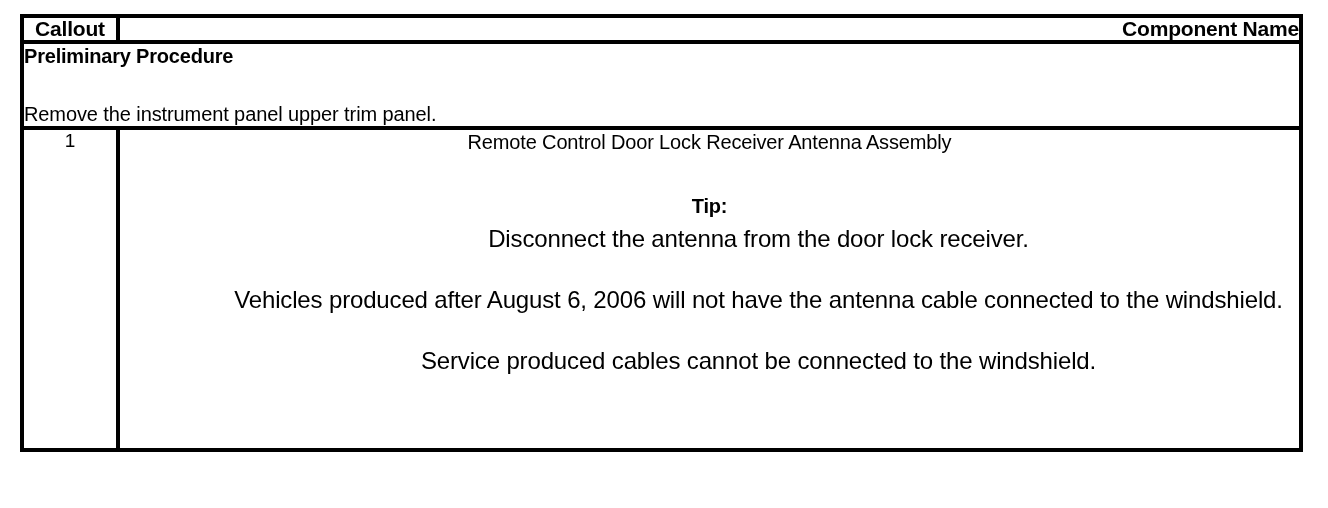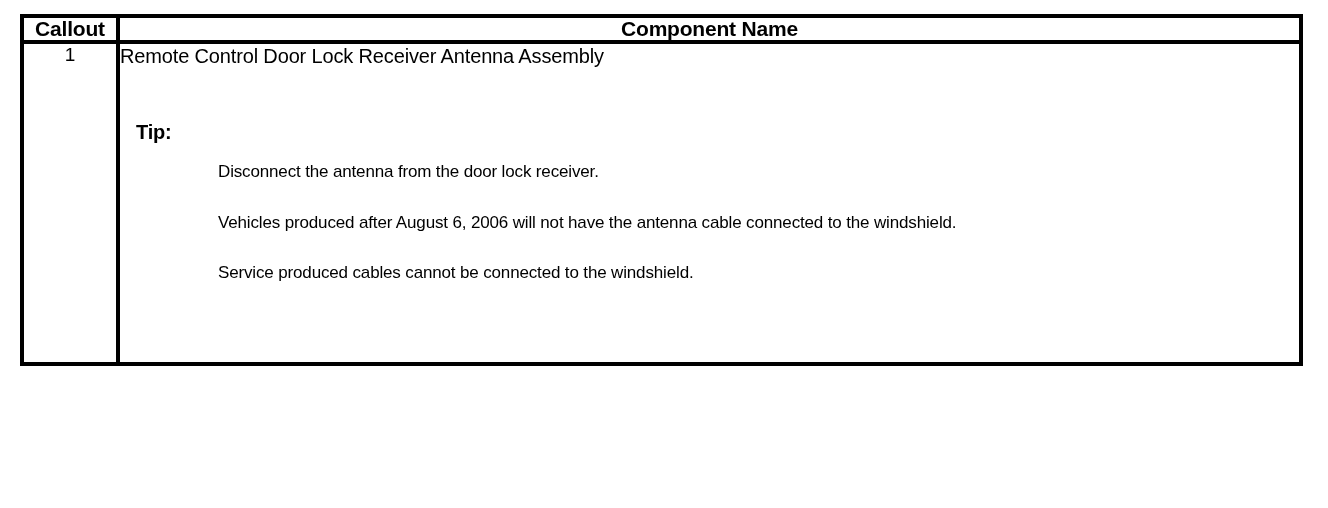--- a/index.html
+++ b/index.html
@@ -47,21 +47,21 @@
     font-weight: bold;
     letter-spacing: -0.2px;
     padding: 5px 0 6px 6px;
     line-height: 1.05;
     white-space: nowrap;
   }
   .hdr-component {
     font-size: 21px;
     font-weight: bold;
     letter-spacing: -0.2px;
-    text-align: center;
+    text-align: right;
     padding: 5px 0 6px 0;
     line-height: 1.05;
   }
 
   
   .prelim-cell {
     padding: 4px 8px 8px 8px;
   }
   .prelim-title {
     font-size: 20px;
@@ -83,42 +83,43 @@
   .callout-number {
     text-align: center;
     vertical-align: middle;
     font-size: 19px;
     font-weight: normal;
     height: 318px;
   }
   .detail-cell {
     padding: 4px 10px 10px 8px;
     height: 318px;
+    text-align: center;
   }
   .detail-title {
     font-size: 20px;
     font-weight: normal;
     letter-spacing: -0.15px;
     line-height: 1.2;
     margin: 0;
   }
   .gap-1 { height: 36px; }
   .tip-label {
     font-size: 20px;
     font-weight: bold;
     letter-spacing: -0.2px;
     line-height: 1.2;
-    margin: 16px;
+    margin: 4px;
   }
   .tip-list {
     margin: 0;
     padding: 0 0 0 98px;
   }
   .tip-item {
-    font-size: 17px;
+    font-size: 24px;
     font-weight: normal;
     letter-spacing: -0.15px;
     line-height: 1.45;
     margin: 0;
     padding: 0;
   }
   .tip-gap { height: 26px; }
 </style>
 </head>
 <body>
@@ -131,20 +132,27 @@
       <col>
     </colgroup>
     <thead>
       <tr>
         <th class="hdr-callout">Callout</th>
         <th class="hdr-component">Component Name</th>
       </tr>
     </thead>
     <tbody>
 
+      <tr>
+        <td class="prelim-cell" colspan="2">
+          <p class="prelim-title">Preliminary Procedure</p>
+          <div class="prelim-spacer"></div>
+          <p class="prelim-text">Remove the instrument panel upper trim panel.</p>
+        </td>
+      </tr>
 
       <tr>
         <td class="callout-number">1</td>
         <td class="detail-cell">
           <p class="detail-title">Remote Control Door Lock Receiver Antenna Assembly</p>
           <div class="gap-1"></div>
           <p class="tip-label">Tip:</p>
           <div class="tip-list">
             <p class="tip-item">Disconnect the antenna from the door lock receiver.</p>
             <div class="tip-gap"></div>

